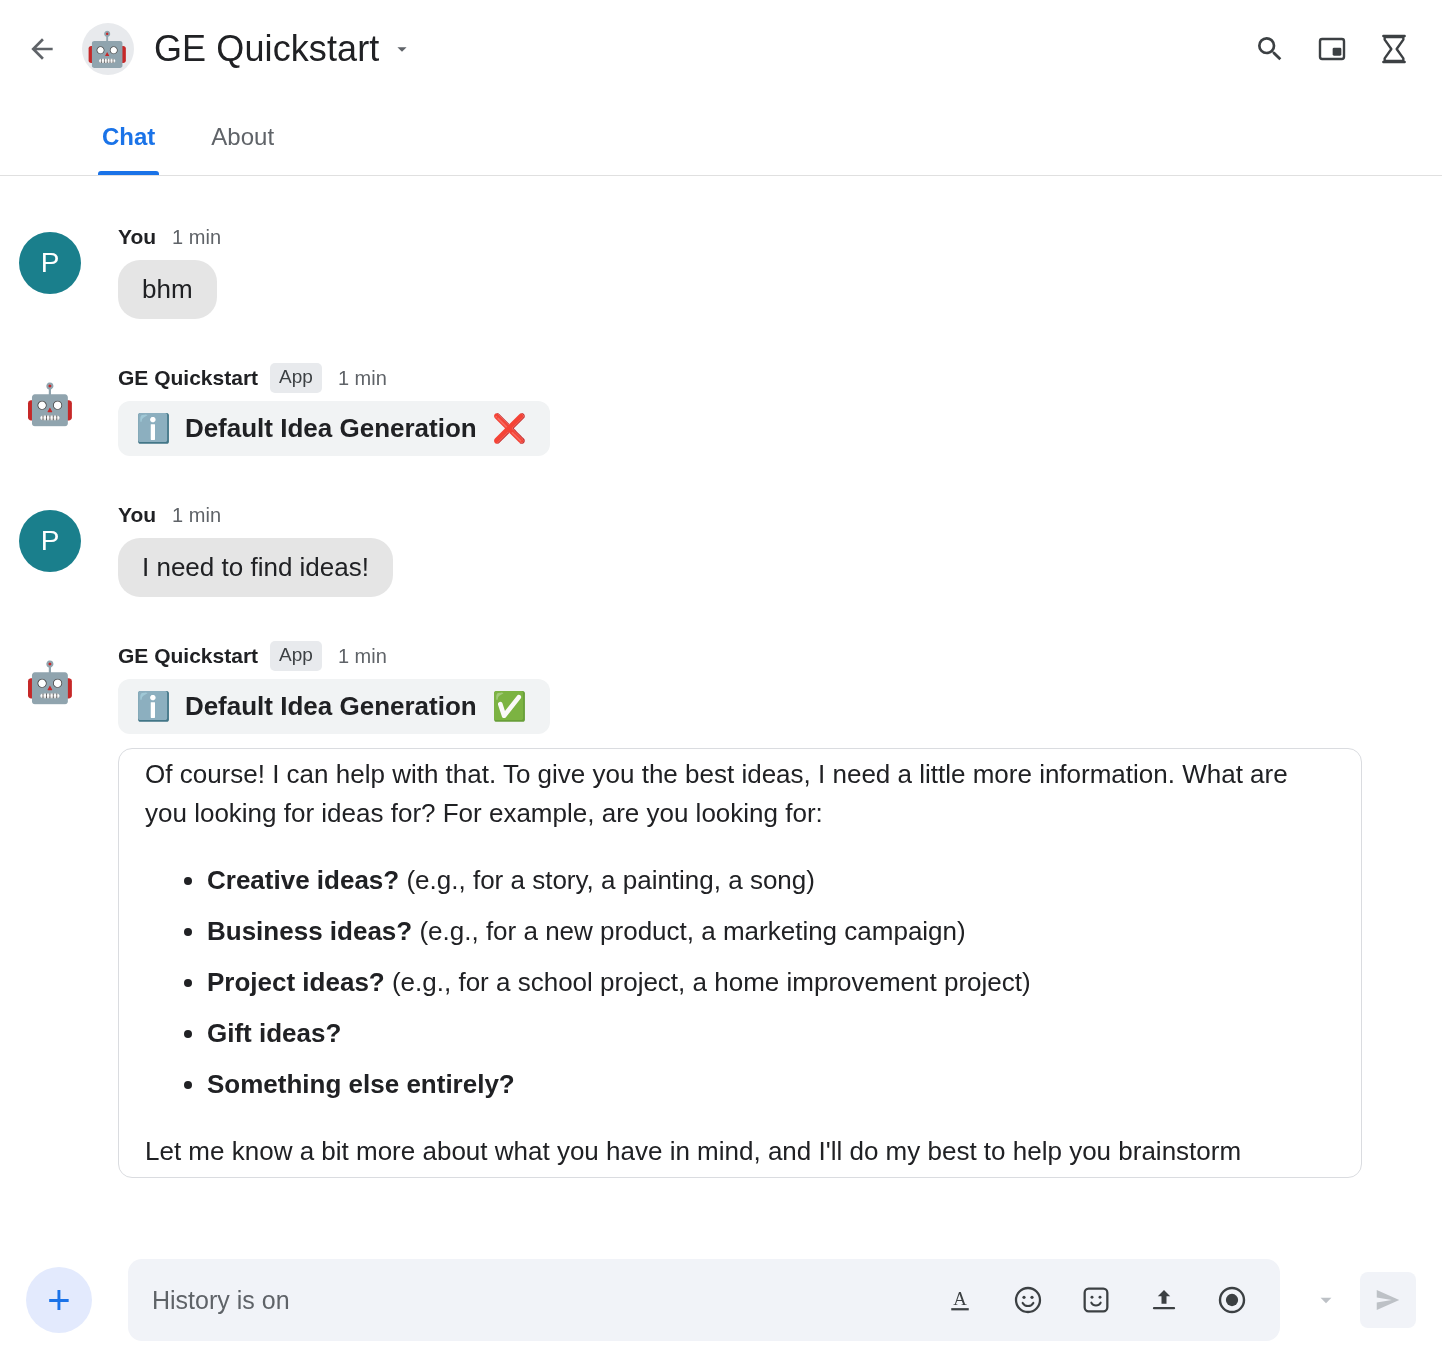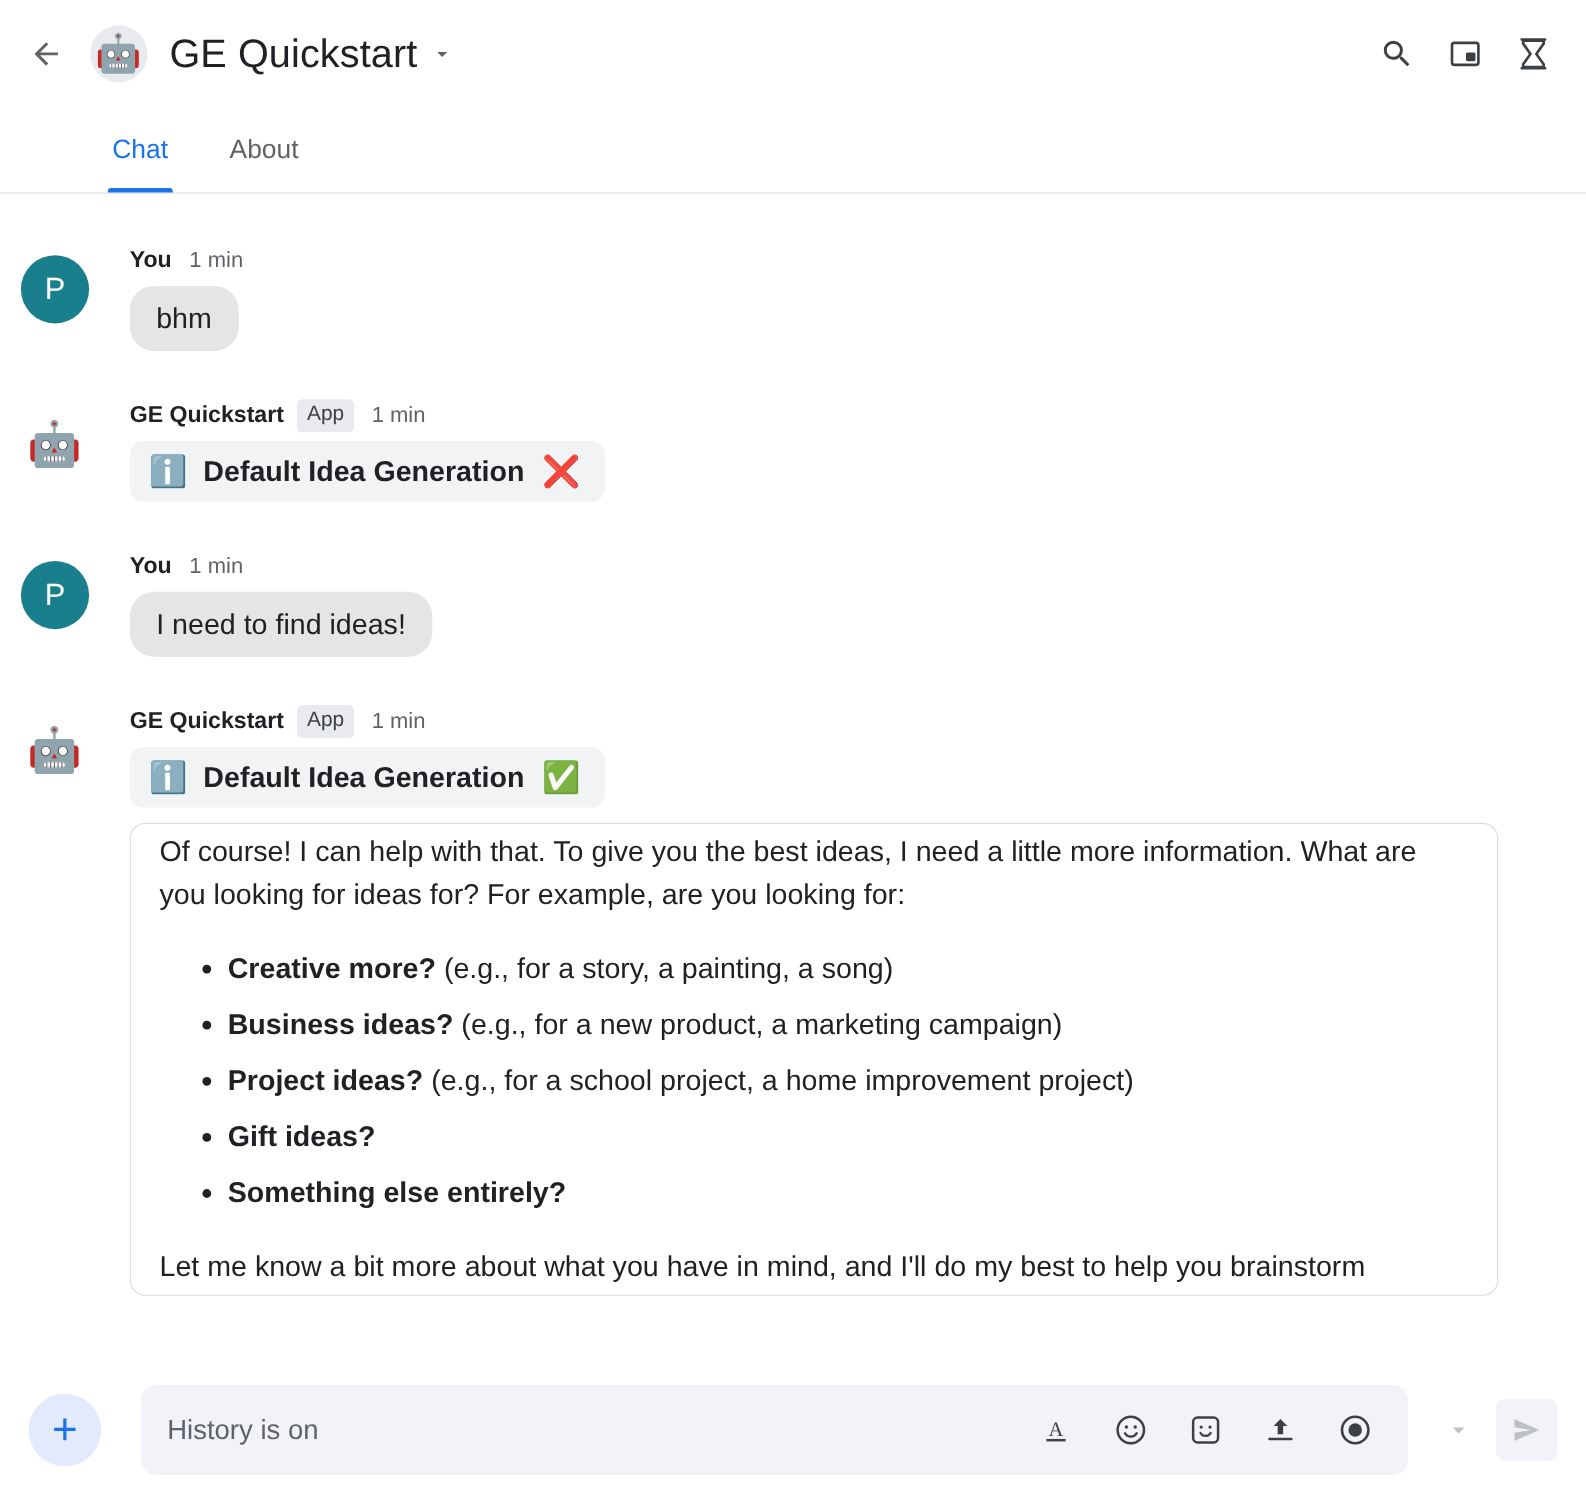--- a/index.html
+++ b/index.html
@@ -96,21 +96,21 @@
     padding: 0 4px;
     margin-right: 48px;
     font-size: 24px;
     color: #5f6368;
     cursor: pointer;
     position: relative;
     box-sizing: border-box;
   }
   .tab.active {
     color: #1a73e8;
-    font-weight: 400;
+    font-weight: 700;
   }
   .tab.active::after {
     content: "";
     position: absolute;
     left: 0; right: 0; bottom: 0;
     height: 4px;
     background: #1a73e8;
     border-radius: 3px 3px 0 0;
   }
 
@@ -438,21 +438,21 @@
       </div>
       <div class="card-header">
         <span class="ico">ℹ️</span>
         <span>Default Idea Generation</span>
         <span class="status">✅</span>
       </div>
       <div class="card-body">
         <p>Of course! I can help with that. To give you the best ideas, I need a little more information. What are you looking for ideas for? For example, are you looking for:</p>
         <ul>
           <li>
-            <b>Creative more?</b><span> (e.g., for a story, a painting, a song)</span>
+            <b>Creative ideas?</b><span> (e.g., for a story, a painting, a song)</span>
           </li>
           <li>
             <b>Business ideas?</b><span> (e.g., for a new product, a marketing campaign)</span>
           </li>
           <li>
             <b>Project ideas?</b><span> (e.g., for a school project, a home improvement project)</span>
           </li>
           <li>
             <b>Gift ideas?</b><span></span>
           </li>

